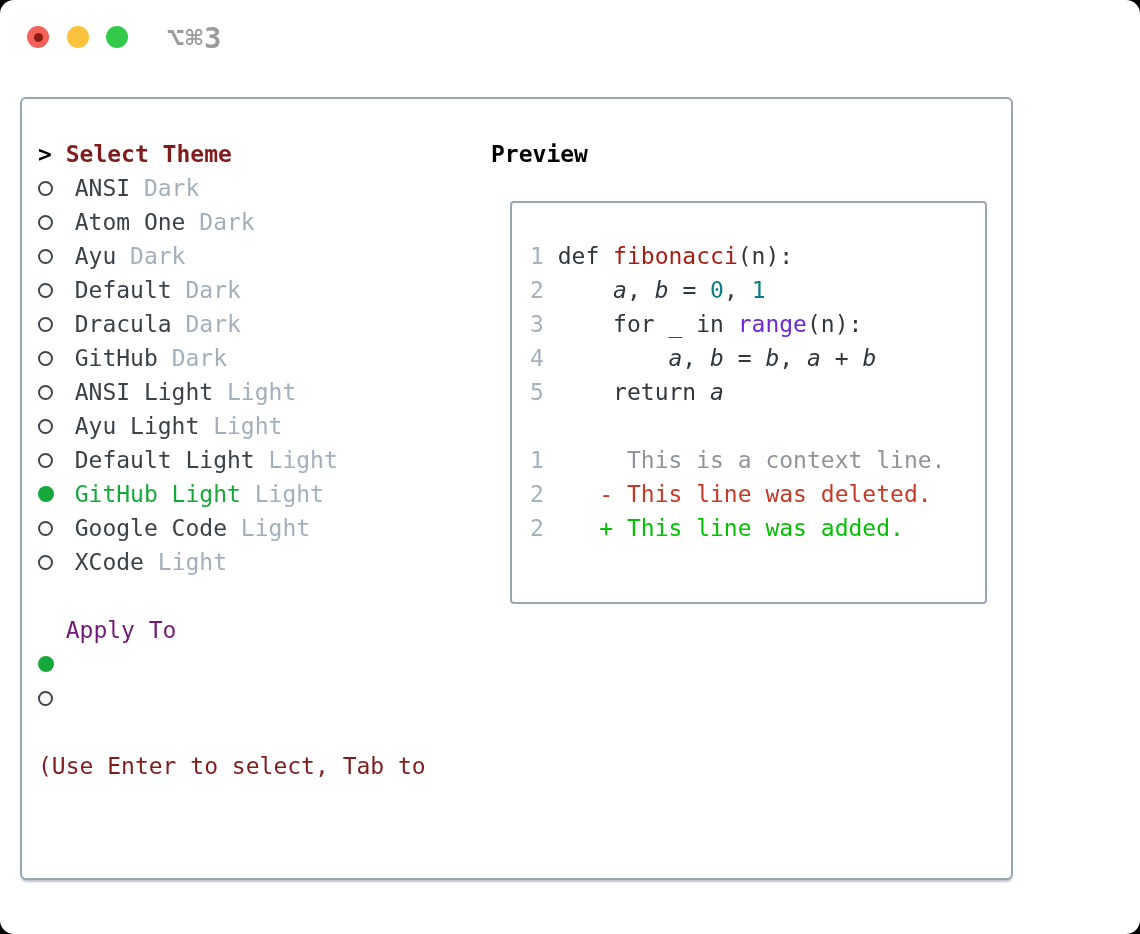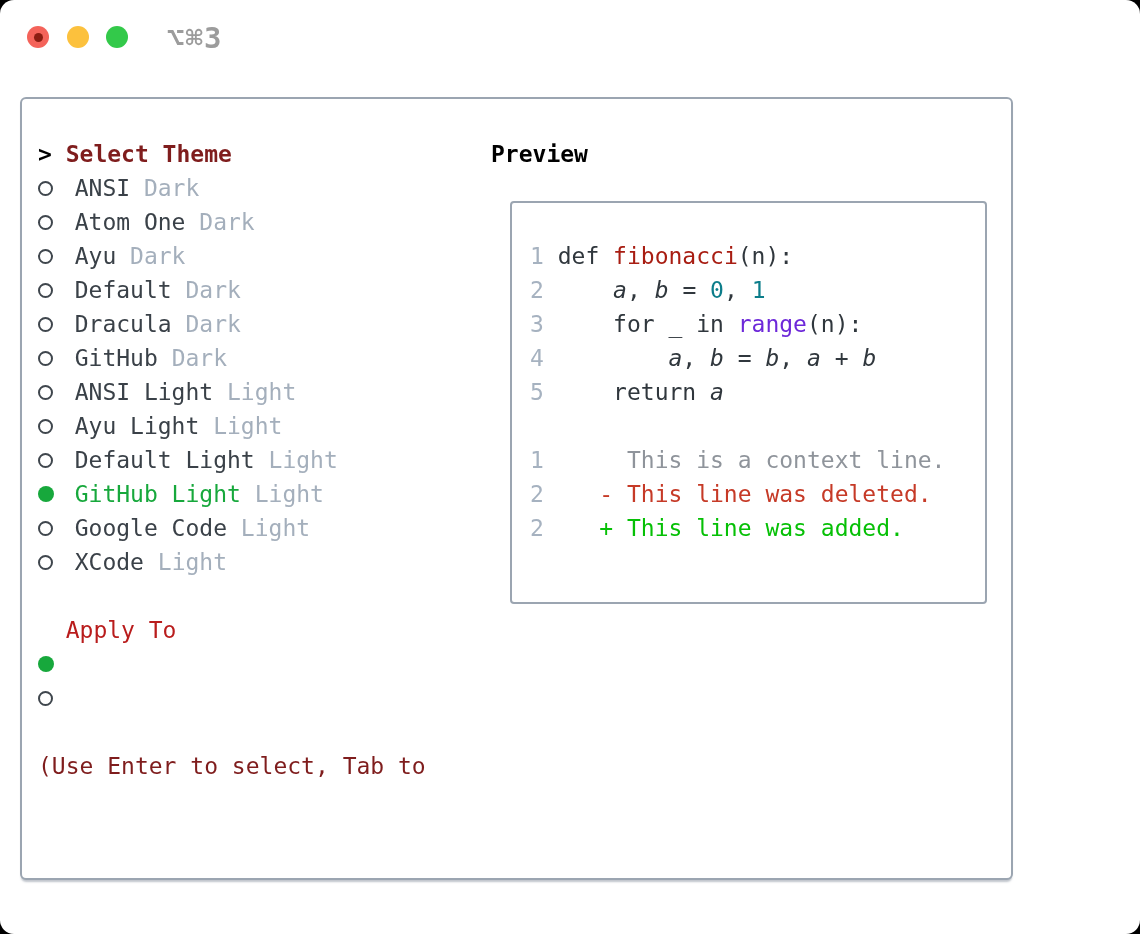--- a/index.html
+++ b/index.html
@@ -48,21 +48,21 @@
   .prefix { font-weight:bold; color:#000; }
   .header-label { font-weight:bold; color:#7f1d1d;text-align:center; }
   .o-ring {
     width:15px; height:15px; box-sizing:border-box;
     border:2.5px solid #3f464d; border-radius:50%;
   }
   .o-fill { width:16px; height:16px; border-radius:50%; background:#17a83c; }
   .t-name { color:#3a4148;margin-left:9px; }
   .t-name.selected { color:#17a83c; }
   .t-variant { color:#a4afbc; margin-left:13.85px; }
-  .apply-label { color:#b91c1c;text-align:center; }
+  .apply-label { color:#701a75;text-align:center; }
   .gap { height:34px; }
   .hint-row { color:#7f1d1d; }
   
   .preview-title {
     position:absolute; left:469px; top:38px; height:34px;
     display:flex; align-items:center;
     font-size:23px; font-weight:bold; color:#000;
   }
   .preview-box {
     position:absolute; left:488px; top:102px; width:477px; height:403px;

